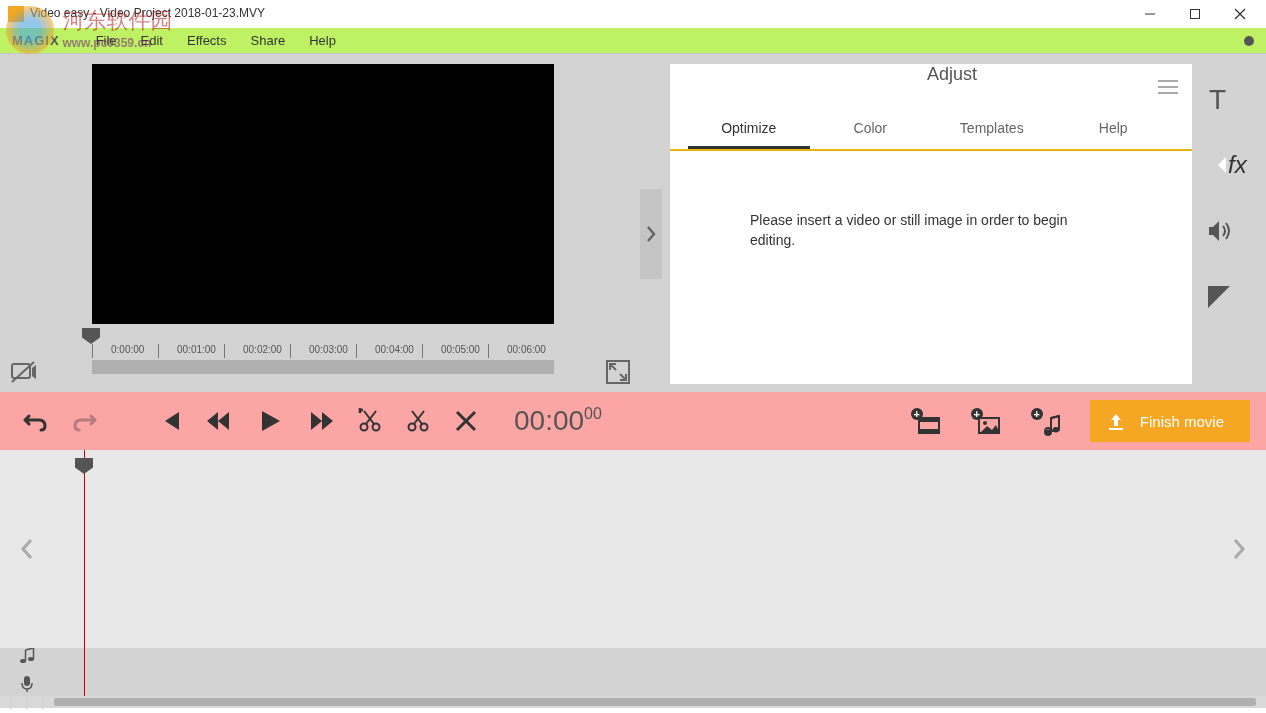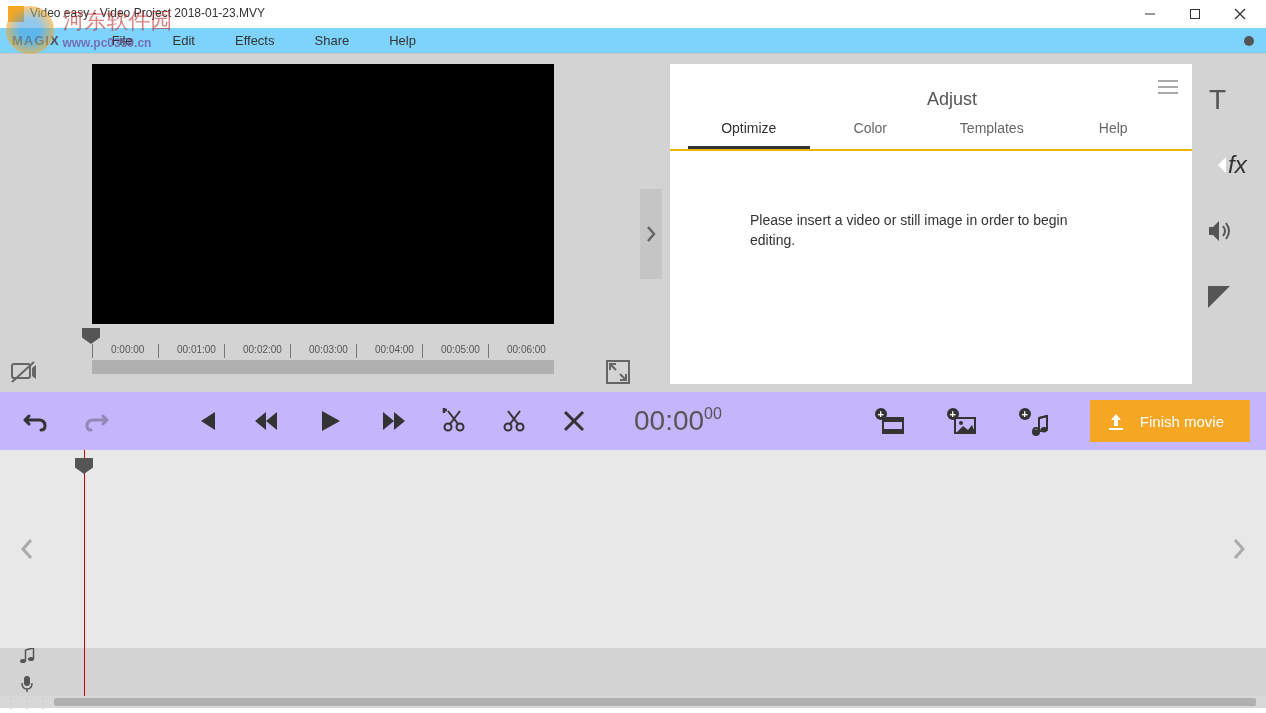--- a/index.html
+++ b/index.html
@@ -6,21 +6,21 @@
 body { width: 1266px; height: 713px; background: #d3d3d3; overflow: hidden; position: relative; }
 
 
 .titlebar { height: 28px; background: #fff; display: flex; align-items: center; justify-content: space-between; padding: 0 4px 0 8px; font-size: 12px; color: #333; }
 .titlebar-left { display: flex; gap: 6px; }
 .app-icon { width: 16px; height: 16px; background: #f5a623; }
 .win-controls { display: flex; }
 .win-btn { width: 45px; height: 28px; display: flex; align-items: center; justify-content: center; cursor: pointer; }
 
 
-.menubar { height: 26px; background: #7dd3fc; display: flex; align-items: center; padding-left: 12px; gap: 16px; border-bottom: 1px solid #c5c5c5; justify-content: center; }
+.menubar { height: 26px; background: #bef264; display: flex; align-items: center; padding-left: 12px; gap: 0; border-bottom: 1px solid #c5c5c5; justify-content: center; }
 .logo { font-size: 13px; font-weight: bold; color: #555; letter-spacing: 1px; margin-right: 24px; }
 .menu-item { padding: 4px 12px; font-size: 13px; color: #333; cursor: pointer; }
 .menu-dot { margin-left: auto; margin-right: 12px; width: 10px; height: 10px; background: #555; border-radius: 50%; }
 
 
 .watermark { position: absolute; top: 6px; left: 6px; z-index: 100; pointer-events: none; }
 .wm-img { width: 48px; height: 48px; background: radial-gradient(#4aa3df 30%, #f5a623 70%); border-radius: 50%; opacity: 0.6; display: inline-block; vertical-align: top; }
 .wm-text { display: inline-block; vertical-align: top; margin-left: 4px; }
 .wm-cn { font-size: 22px; font-weight: normal; color: #b91c1c; opacity: 0.55; }
 .wm-url { font-size: 12px; color: #701a75; opacity: 0.55; font-weight: bold; }
@@ -33,37 +33,37 @@
 .ruler-marker { position: absolute; top: -4px; left: 0; width: 18px; height: 16px; background: #555; clip-path: polygon(0 0, 100% 0, 100% 60%, 50% 100%, 0 60%); }
 .ruler-ticks { position: absolute; top: 12px; left: 10px; right: 0; height: 14px; display: flex; font-size: 10px; color: #555; }
 .ruler-tick { width: 68px; border-left: 1px solid #777; padding-left: 18px; }
 .ruler-bar { position: absolute; top: 28px; left: 10px; width: 462px; height: 14px; background: #b0b0b0; }
 .hq-icon { position: absolute; bottom: 8px; left: 10px; width: 28px; height: 24px; color: #666; }
 .fullscreen-icon { position: absolute; bottom: 8px; right: 10px; width: 24px; height: 24px; color: #666; border: 2px solid #666; }
 .expand-tab { position: absolute; right: -22px; top: 135px; width: 22px; height: 90px; background: #c5c5c5; display: flex; align-items: center; justify-content: center; cursor: pointer; }
 
 
 .adjust-panel { margin-left: 30px; margin-top: 10px; width: 522px; height: 320px; background: #fff; position: relative; }
-.adjust-header { height: 46px; display: flex; align-items: flex-end; justify-content: center; position: relative; padding-left: 42px; }
+.adjust-header { height: 46px; display: flex; align-items: flex-start; justify-content: center; position: relative; padding-left: 42px; }
 .adjust-title { font-size: 18px; color: #555; }
 .hamburger { position: absolute; right: 14px; top: 12px; cursor: pointer; }
 .hamburger-line { width: 20px; height: 2px; background: #aaa; margin: 4px 0; }
 .tabs { display: flex; border-bottom: 2px solid #eab308; padding: 0 18px; }
 .tab { flex: 1; text-align: center; padding: 10px 0; font-size: 14px; color: #666; cursor: pointer; }
 .tab.active { border-bottom: 3px solid #333; color: #333; }
 .panel-body { padding: 60px 80px; font-size: 14px; color: #333; font-weight: normal; line-height: 1.4; }
 
 
 .right-sidebar { width: 54px; display: flex; flex-direction: column; align-items: center; gap: 36px; padding-top: 30px; }
 .side-tool { width: 30px; height: 30px; color: #555; cursor: pointer; display: flex; align-items: center; justify-content: center; }
 .side-tool.active { color: #333; position: relative; margin-left: 47px; }
 .side-tool.active::before { content: ""; position: absolute; left: -18px; top: 50%; transform: translateY(-50%); border: 8px solid transparent; border-right-color: #fff; }
 
 
-.transport { height: 58px; background: #c4b5fd; display: flex; align-items: center; padding: 0 16px; gap: 20px; }
+.transport { height: 58px; background: #fca5a5; display: flex; align-items: center; padding: 0 16px; gap: 8px; }
 .tbtn { width: 40px; height: 40px; display: flex; align-items: center; justify-content: center; color: #333; cursor: pointer; }
 .tbtn.big { width: 48px; }
 .tbtn svg { width: 26px; height: 26px; }
 .timecode { margin-left: 20px; font-size: 28px; color: #555; font-weight: 300; }
 .timecode-ms { font-size: 16px; vertical-align: top; }
 .spacer { flex: 1; }
 .add-btn { width: 44px; height: 44px; display: flex; align-items: center; justify-content: center; cursor: pointer; color: #333; margin: 0 4px; }
 .finish-btn { background: #f5a623; color: #fff; height: 42px; padding: 0 26px 0 16px; display: flex; align-items: center; gap: 14px; font-size: 15px; cursor: pointer; margin-left: 10px; }
 
 

